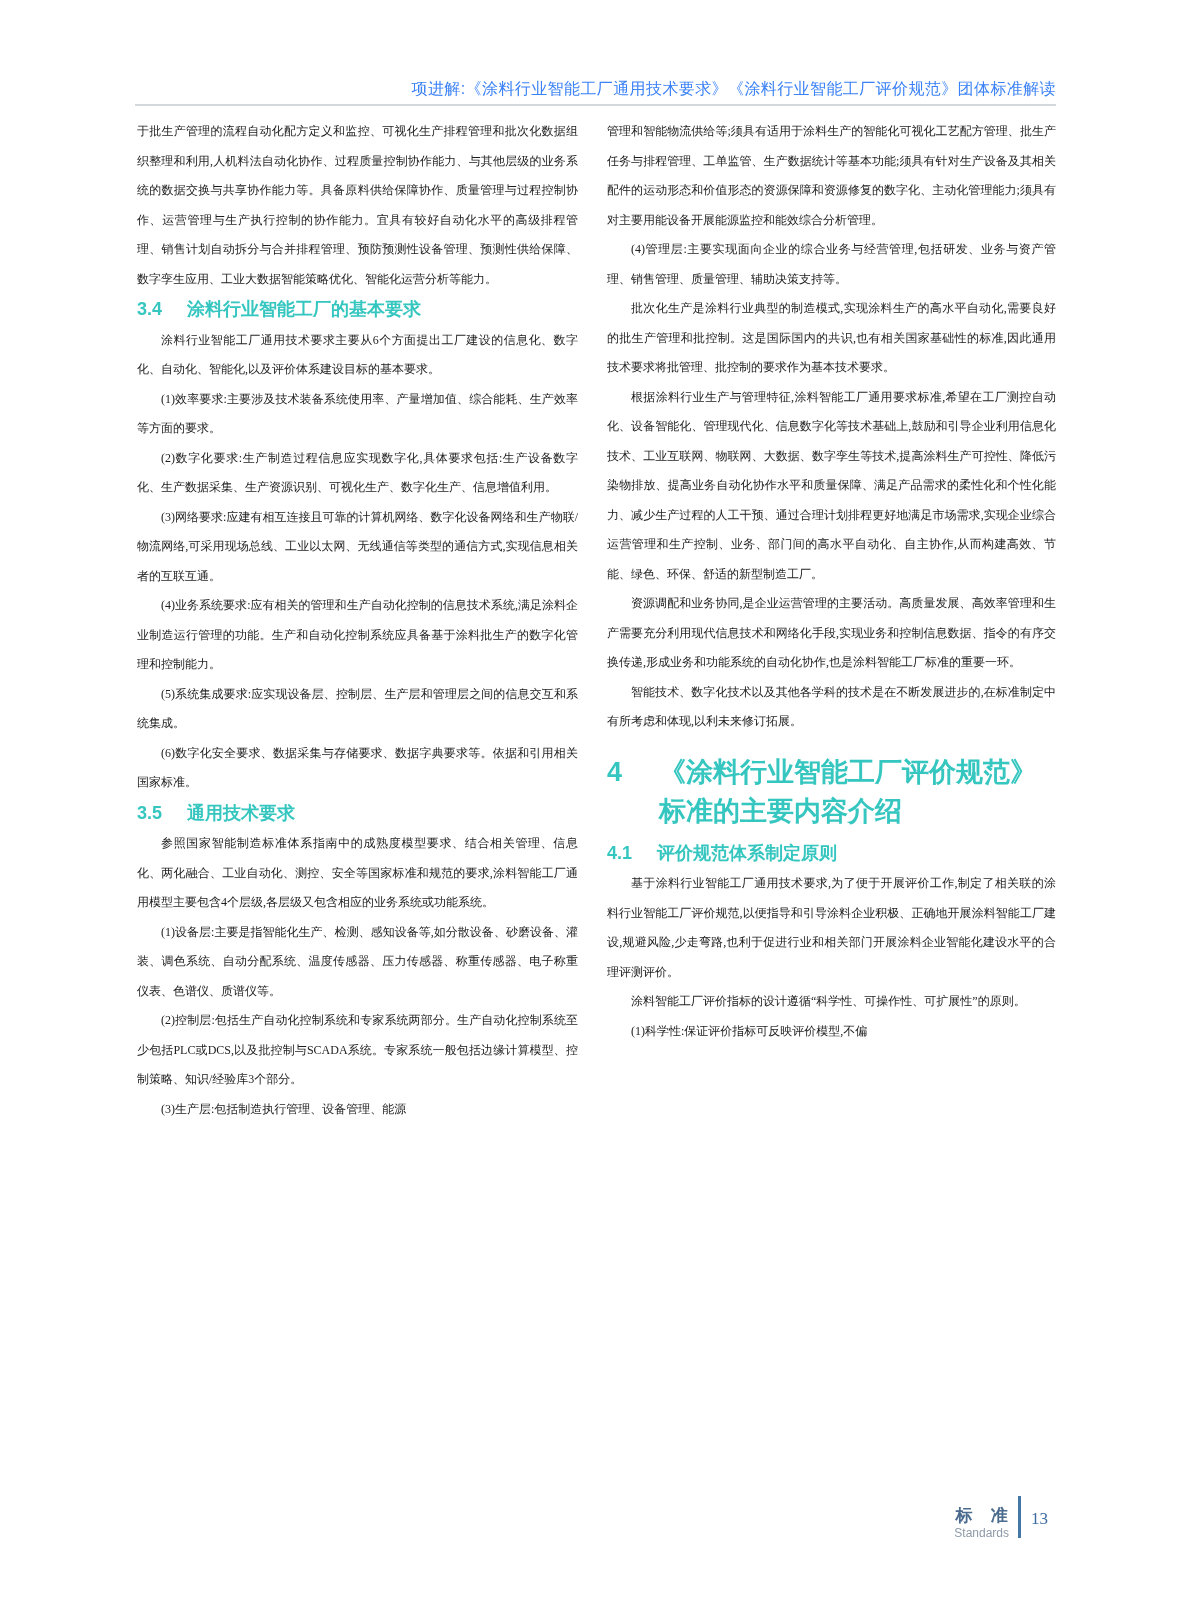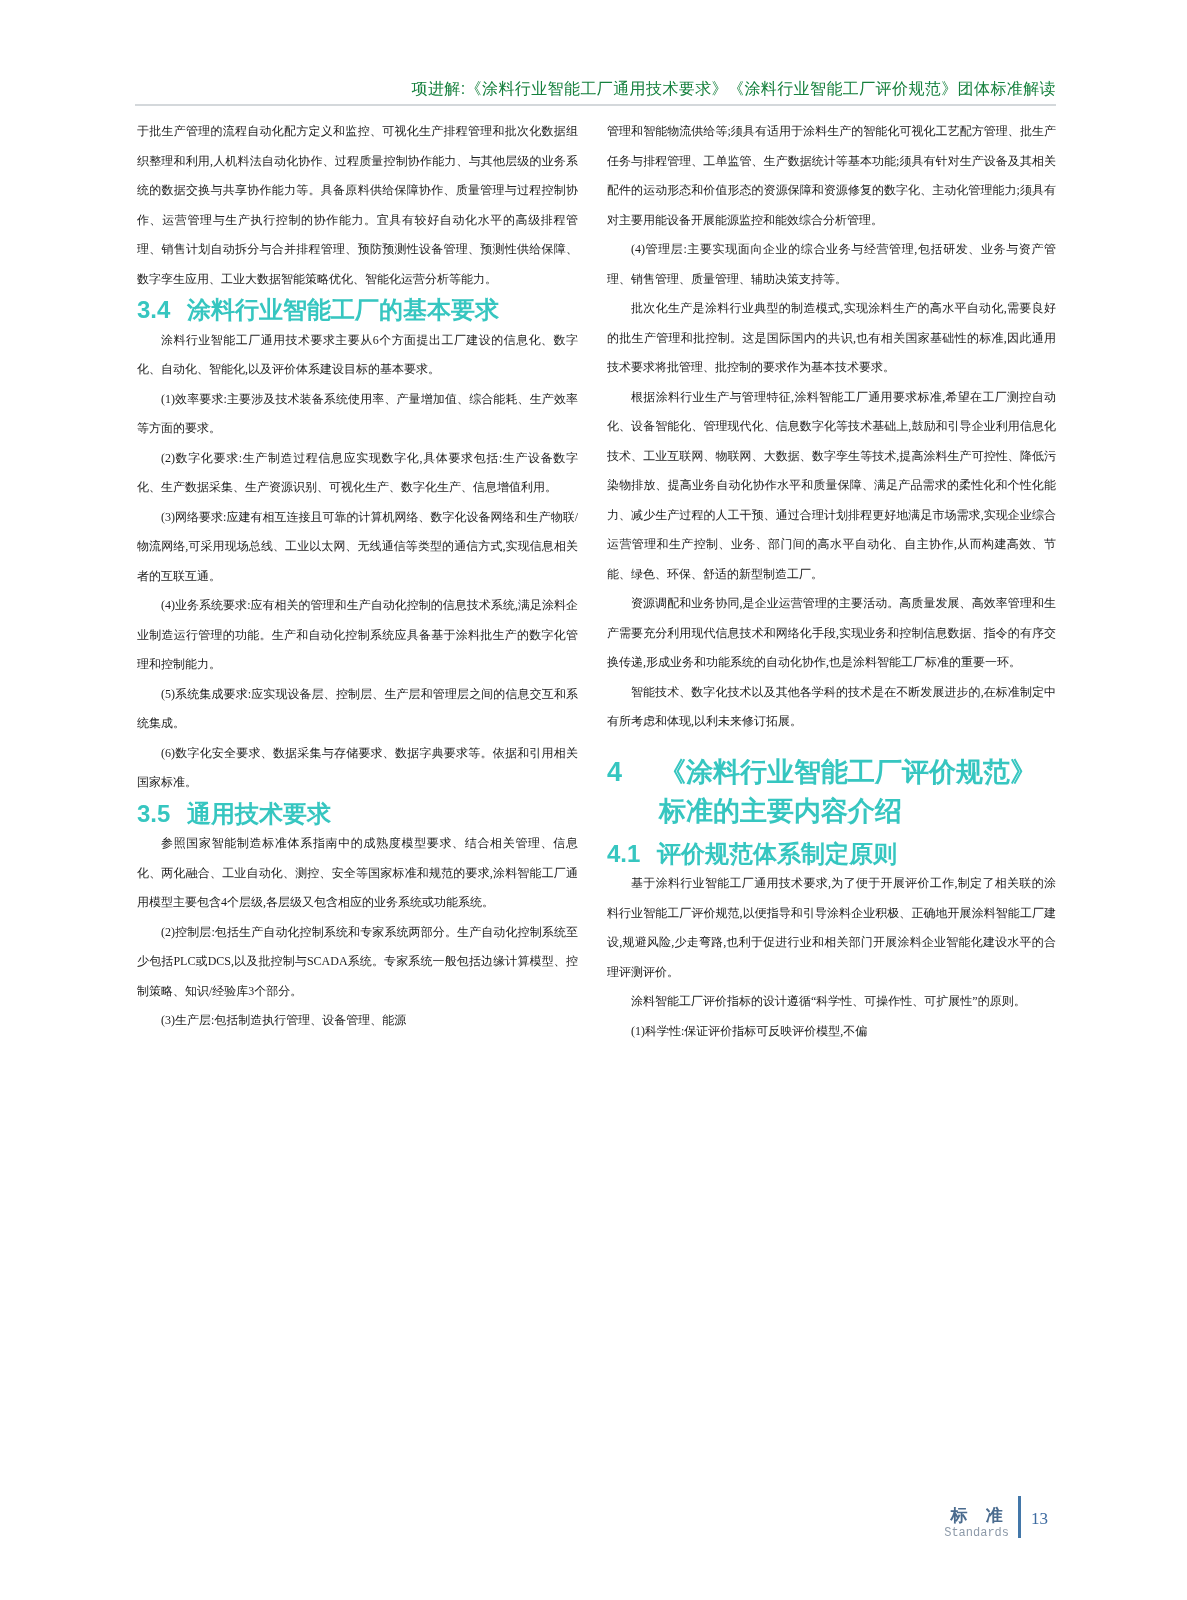--- a/index.html
+++ b/index.html
@@ -10,21 +10,21 @@
     color:#1c1c1c;
     position:relative;
     overflow:hidden;
   }
   .page{position:absolute;inset:0;}
 
   
   .header-title{
     position:absolute;top:79px;right:131px;
     font-family:"Liberation Sans","DejaVu Sans",sans-serif;
-    font-size:16px;color:#15803d;letter-spacing:0.4px;
+    font-size:16px;color:#3b82f6;letter-spacing:0.4px;
     white-space:nowrap;
   }
   .header-rule{
     position:absolute;top:104px;left:135px;width:921px;height:2px;
     background:#d4d8db;
   }
 
   
   .columns{
     position:absolute;top:117px;left:137px;width:919px;
@@ -38,21 +38,21 @@
     margin:0;
     font-size:12px;line-height:29.5px;
     text-align:justify;text-justify:inter-ideograph;
     text-indent:2em;
   }
   .para.flush{text-indent:0;}
 
   .h2{
     display:flex;align-items:flex-end;
     font-family:"Liberation Sans","DejaVu Sans",sans-serif;
-    font-weight:bold;font-size:24px;line-height:29.5px;
+    font-weight:bold;font-size:18px;line-height:29.5px;
     color:#36c6c0;margin:1px 0;
   }
   .h2 .num{flex:0 0 50px;}
   .h2 .txt{flex:1;}
 
   .h1{
     display:flex;align-items:flex-start;
     font-family:"Liberation Sans","DejaVu Sans",sans-serif;
     font-weight:bold;font-size:27px;line-height:39px;
     color:#36c6c0;margin:16px 0 8px 0;
@@ -65,21 +65,21 @@
     position:absolute;top:1494px;right:139px;
     display:flex;align-items:center;
   }
   .footer-labels{text-align:center;margin-right:9px;}
   .footer-cn{
     font-size:17px;font-weight:bold;color:#4a6b8e;
     letter-spacing:7px;margin-right:-7px;line-height:20px;margin-top:12px;
   }
   .footer-en{
     font-size:12px;color:#8d9aa9;line-height:14px;
-    font-family:Liberation Mono, monospace;
+    font-family:Liberation Sans, sans-serif;
   }
   .footer-bar{width:3px;height:42px;background:#4377a9;margin-right:10px;}
   .footer-page{
     font-size:17px;color:#3d6ba1;line-height:42px;
     font-family:"Liberation Serif","DejaVu Serif",serif;
     align-self:flex-end;
   }
 </style>
 </head>
 <body>
@@ -101,20 +101,21 @@
         <p class="para">(2)数字化要求:生产制造过程信息应实现数字化,具体要求包括:生产设备数字化、生产数据采集、生产资源识别、可视化生产、数字化生产、信息增值利用。</p>
         <p class="para">(3)网络要求:应建有相互连接且可靠的计算机网络、数字化设备网络和生产物联/物流网络,可采用现场总线、工业以太网、无线通信等类型的通信方式,实现信息相关者的互联互通。</p>
         <p class="para">(4)业务系统要求:应有相关的管理和生产自动化控制的信息技术系统,满足涂料企业制造运行管理的功能。生产和自动化控制系统应具备基于涂料批生产的数字化管理和控制能力。</p>
         <p class="para">(5)系统集成要求:应实现设备层、控制层、生产层和管理层之间的信息交互和系统集成。</p>
         <p class="para">(6)数字化安全要求、数据采集与存储要求、数据字典要求等。依据和引用相关国家标准。</p>
         <div class="h2">
           <span class="num">3.5</span>
           <span class="txt">通用技术要求</span>
         </div>
         <p class="para">参照国家智能制造标准体系指南中的成熟度模型要求、结合相关管理、信息化、两化融合、工业自动化、测控、安全等国家标准和规范的要求,涂料智能工厂通用模型主要包含4个层级,各层级又包含相应的业务系统或功能系统。</p>
+        <p class="para">(1)设备层:主要是指智能化生产、检测、感知设备等,如分散设备、砂磨设备、灌装、调色系统、自动分配系统、温度传感器、压力传感器、称重传感器、电子称重仪表、色谱仪、质谱仪等。</p>
         <p class="para">(2)控制层:包括生产自动化控制系统和专家系统两部分。生产自动化控制系统至少包括PLC或DCS,以及批控制与SCADA系统。专家系统一般包括边缘计算模型、控制策略、知识/经验库3个部分。</p>
         <p class="para">(3)生产层:包括制造执行管理、设备管理、能源</p>
       </section>
     <section class="col col-right" id="col-right">
         <p class="para flush">管理和智能物流供给等;须具有适用于涂料生产的智能化可视化工艺配方管理、批生产任务与排程管理、工单监管、生产数据统计等基本功能;须具有针对生产设备及其相关配件的运动形态和价值形态的资源保障和资源修复的数字化、主动化管理能力;须具有对主要用能设备开展能源监控和能效综合分析管理。</p>
         <p class="para">(4)管理层:主要实现面向企业的综合业务与经营管理,包括研发、业务与资产管理、销售管理、质量管理、辅助决策支持等。</p>
         <p class="para">批次化生产是涂料行业典型的制造模式,实现涂料生产的高水平自动化,需要良好的批生产管理和批控制。这是国际国内的共识,也有相关国家基础性的标准,因此通用技术要求将批管理、批控制的要求作为基本技术要求。</p>
         <p class="para">根据涂料行业生产与管理特征,涂料智能工厂通用要求标准,希望在工厂测控自动化、设备智能化、管理现代化、信息数字化等技术基础上,鼓励和引导企业利用信息化技术、工业互联网、物联网、大数据、数字孪生等技术,提高涂料生产可控性、降低污染物排放、提高业务自动化协作水平和质量保障、满足产品需求的柔性化和个性化能力、减少生产过程的人工干预、通过合理计划排程更好地满足市场需求,实现企业综合运营管理和生产控制、业务、部门间的高水平自动化、自主协作,从而构建高效、节能、绿色、环保、舒适的新型制造工厂。</p>
         <p class="para">资源调配和业务协同,是企业运营管理的主要活动。高质量发展、高效率管理和生产需要充分利用现代信息技术和网络化手段,实现业务和控制信息数据、指令的有序交换传递,形成业务和功能系统的自动化协作,也是涂料智能工厂标准的重要一环。</p>
         <p class="para">智能技术、数字化技术以及其他各学科的技术是在不断发展进步的,在标准制定中有所考虑和体现,以利未来修订拓展。</p>

